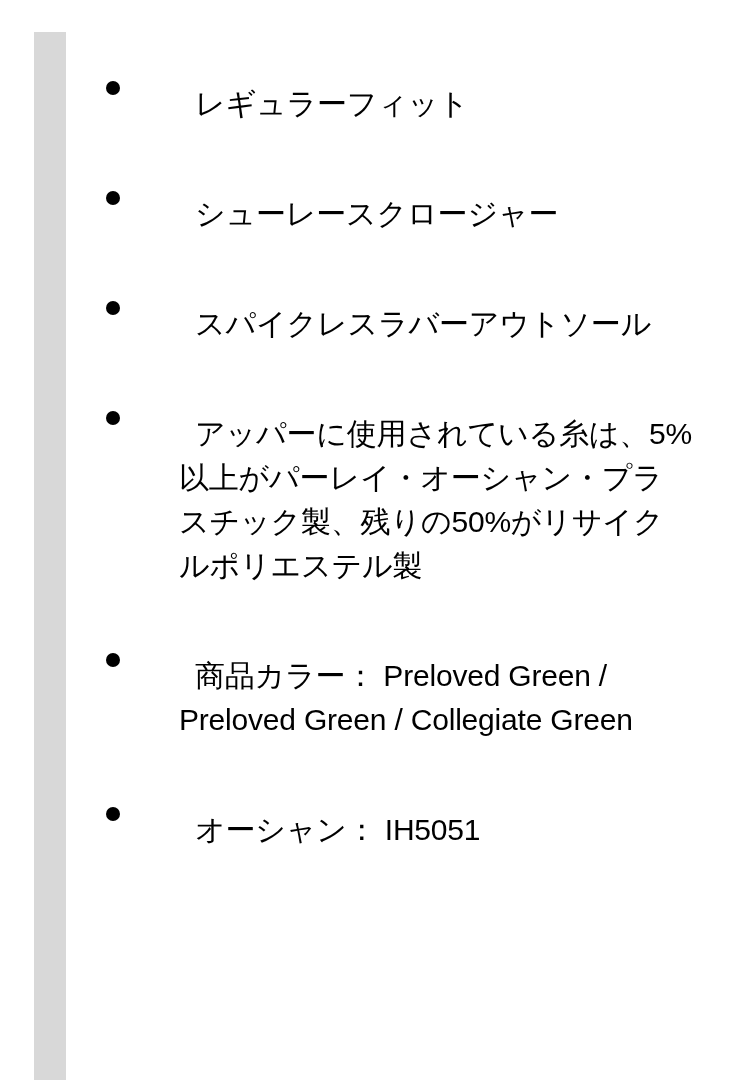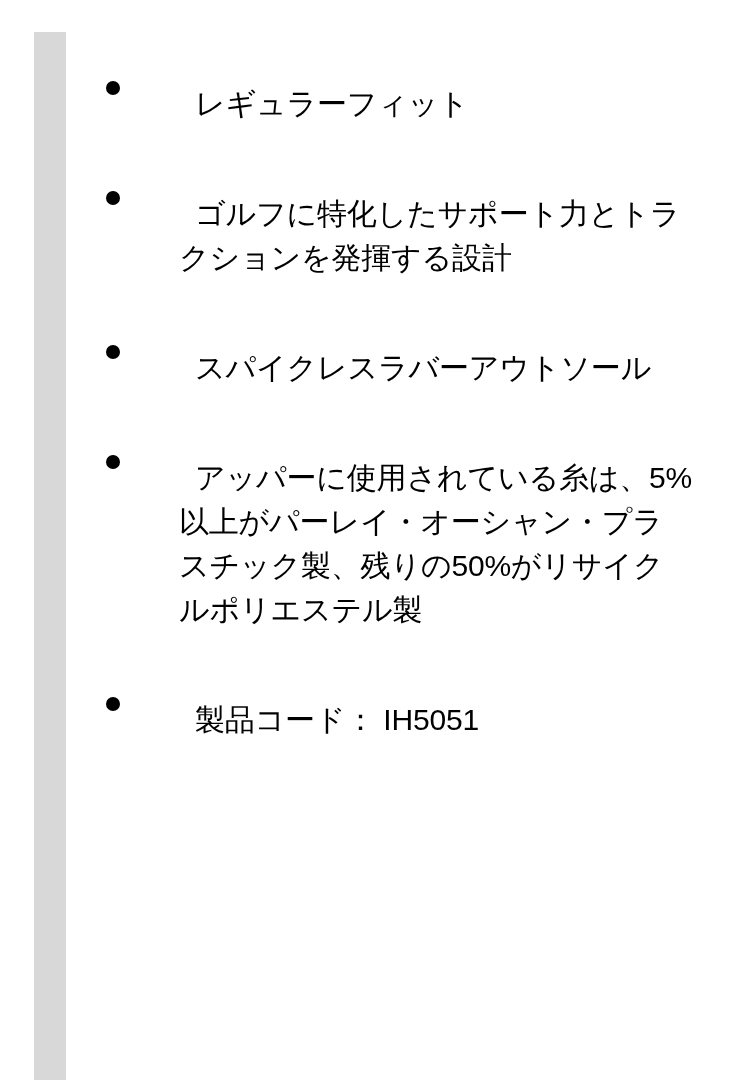--- a/index.html
+++ b/index.html
@@ -61,21 +61,22 @@
     width: 749px; height: 2px;
     background: var(--bottom-edge, #e2e2e2);
   }
 </style>
 </head>
 <body>
 
 <div class="page">
   <ul class="feature-list" id="feature-list">
       <li class="feature-item"><span>レギュラーフィット</span></li>
-      <li class="feature-item"><span>ゴルフに特化したサポート力とトラクションを発揮する設計</span></li>
+      <li class="feature-item"><span>シューレースクロージャー</span></li>
       <li class="feature-item"><span>スパイクレスラバーアウトソール</span></li>
       <li class="feature-item"><span>アッパーに使用されている糸は、5%以上がパーレイ・オーシャン・プラスチック製、残りの50%がリサイクルポリエステル製</span></li>
-      <li class="feature-item"><span>製品コード： IH5051</span></li>
+      <li class="feature-item"><span>商品カラー： Preloved Green / Preloved Green / Collegiate Green</span></li>
+      <li class="feature-item"><span>オーシャン： IH5051</span></li>
     </ul>
   <div class="edge edge-left"></div>
   <div class="edge edge-right"></div>
   <div class="edge edge-bottom"></div>
 </div>
 
 </body></html>

